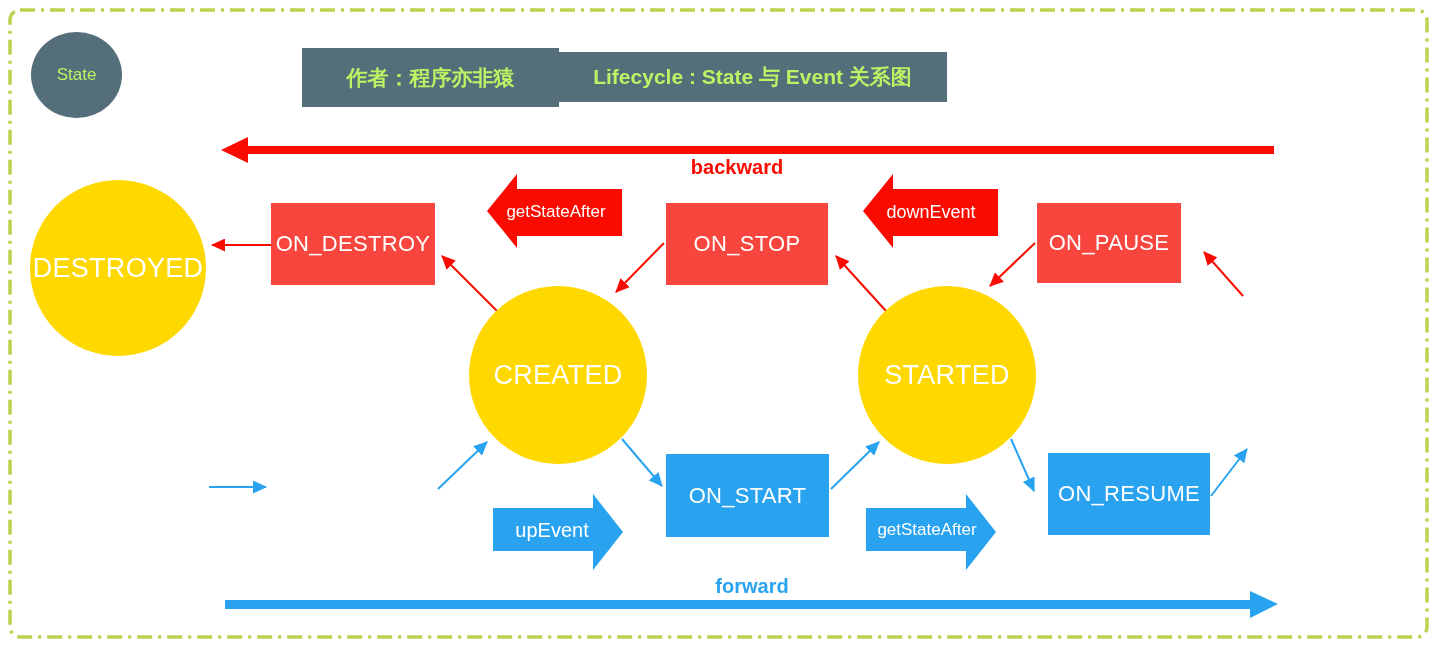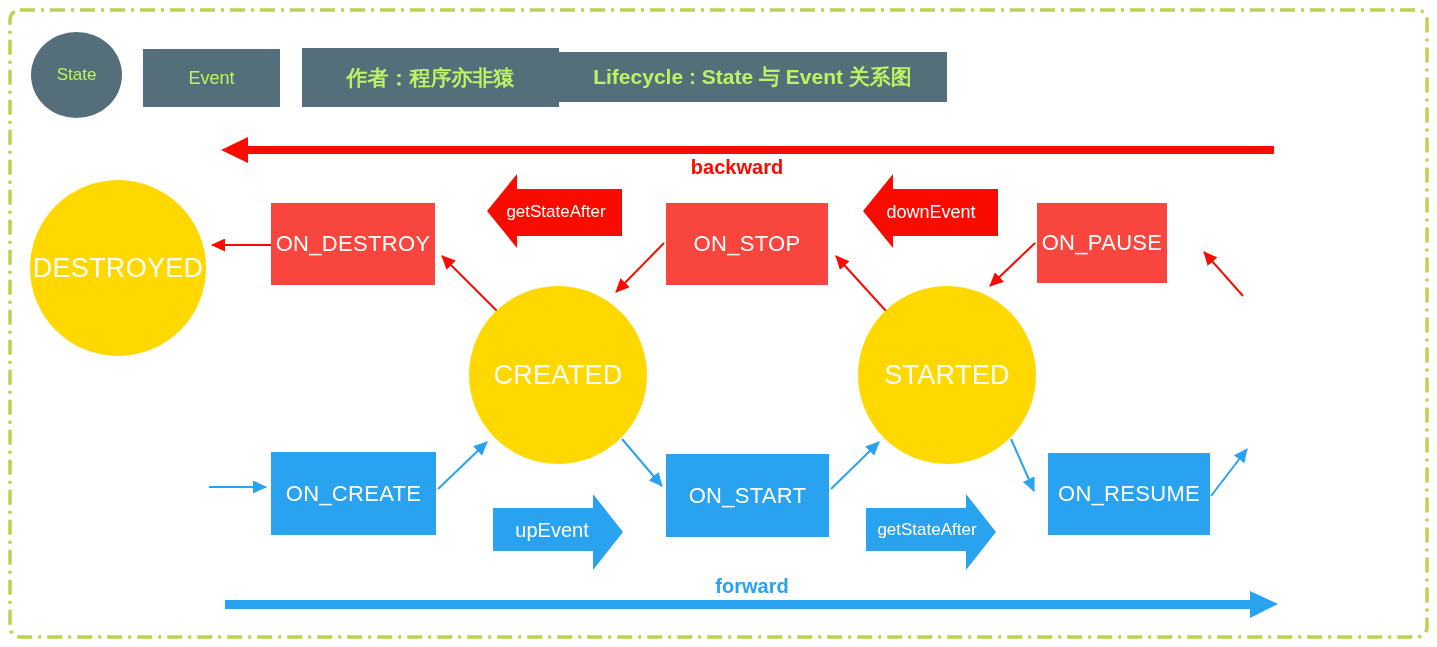--- a/index.html
+++ b/index.html
@@ -67,23 +67,20 @@
     <line x1="438" y1="489" x2="487" y2="442" stroke="#29A3EF" stroke-width="2" marker-end="url(#head-blue)"></line>
     <line x1="622" y1="439" x2="662" y2="486" stroke="#29A3EF" stroke-width="2" marker-end="url(#head-blue)"></line>
     <line x1="831" y1="489" x2="879" y2="442" stroke="#29A3EF" stroke-width="2" marker-end="url(#head-blue)"></line>
     <line x1="1011" y1="439" x2="1034" y2="491" stroke="#29A3EF" stroke-width="2" marker-end="url(#head-blue)"></line>
     <line x1="1211" y1="496" x2="1247" y2="449" stroke="#29A3EF" stroke-width="2" marker-end="url(#head-blue)"></line>
   </svg>
 
   <div class="abs badge circle-badge center-txt" style="left:31px;top:32px;width:91px;height:86px;">
     <span>State</span>
   </div>
-  <div class="abs badge center-txt" style="left:143px;top:49px;width:137px;height:58px;font-size:18px;">
-    <span>Event</span>
-  </div>
   <div class="abs badge center-txt" style="left:302px;top:48px;width:257px;height:59px;font-size:21px;font-weight:bold;">
     <span>作者：程序亦非猿</span>
   </div>
   <div class="abs badge center-txt" style="left:558px;top:52px;width:389px;height:50px;font-size:21px;font-weight:bold;">
     <span>Lifecycle : State 与 Event 关系图</span>
   </div>
 
   <div class="abs circle center-txt" style="left:30px;top:180px;width:176px;height:176px;">
     <span>DESTROYED</span>
   </div>
@@ -93,27 +90,24 @@
   <div class="abs circle center-txt" style="left:858px;top:286px;width:178px;height:178px;">
     <span>STARTED</span>
   </div>
 
   <div class="abs box red center-txt" style="left:271px;top:203px;width:164px;height:82px;">
     <span>ON_DESTROY</span>
   </div>
   <div class="abs box red center-txt" style="left:666px;top:203px;width:162px;height:82px;">
     <span>ON_STOP</span>
   </div>
-  <div class="abs box red center-txt" style="left:1037px;top:203px;width:130px;height:80px;">
+  <div class="abs box red center-txt" style="left:1037px;top:203px;width:144px;height:80px;">
     <span>ON_PAUSE</span>
   </div>
 
-  <div class="abs box blue center-txt" style="left:271px;top:452px;width:165px;height:83px;">
-    <span>ON_CREATE</span>
-  </div>
   <div class="abs box blue center-txt" style="left:666px;top:454px;width:163px;height:83px;">
     <span>ON_START</span>
   </div>
   <div class="abs box blue center-txt" style="left:1048px;top:453px;width:162px;height:82px;">
     <span>ON_RESUME</span>
   </div>
 
   <div class="arrow-label" style="left:556px;top:212px;font-size:17px;">getStateAfter</div>
   <div class="arrow-label" style="left:931px;top:212px;font-size:18px;">downEvent</div>
   <div class="arrow-label" style="left:552px;top:530px;font-size:20px;">upEvent</div>

